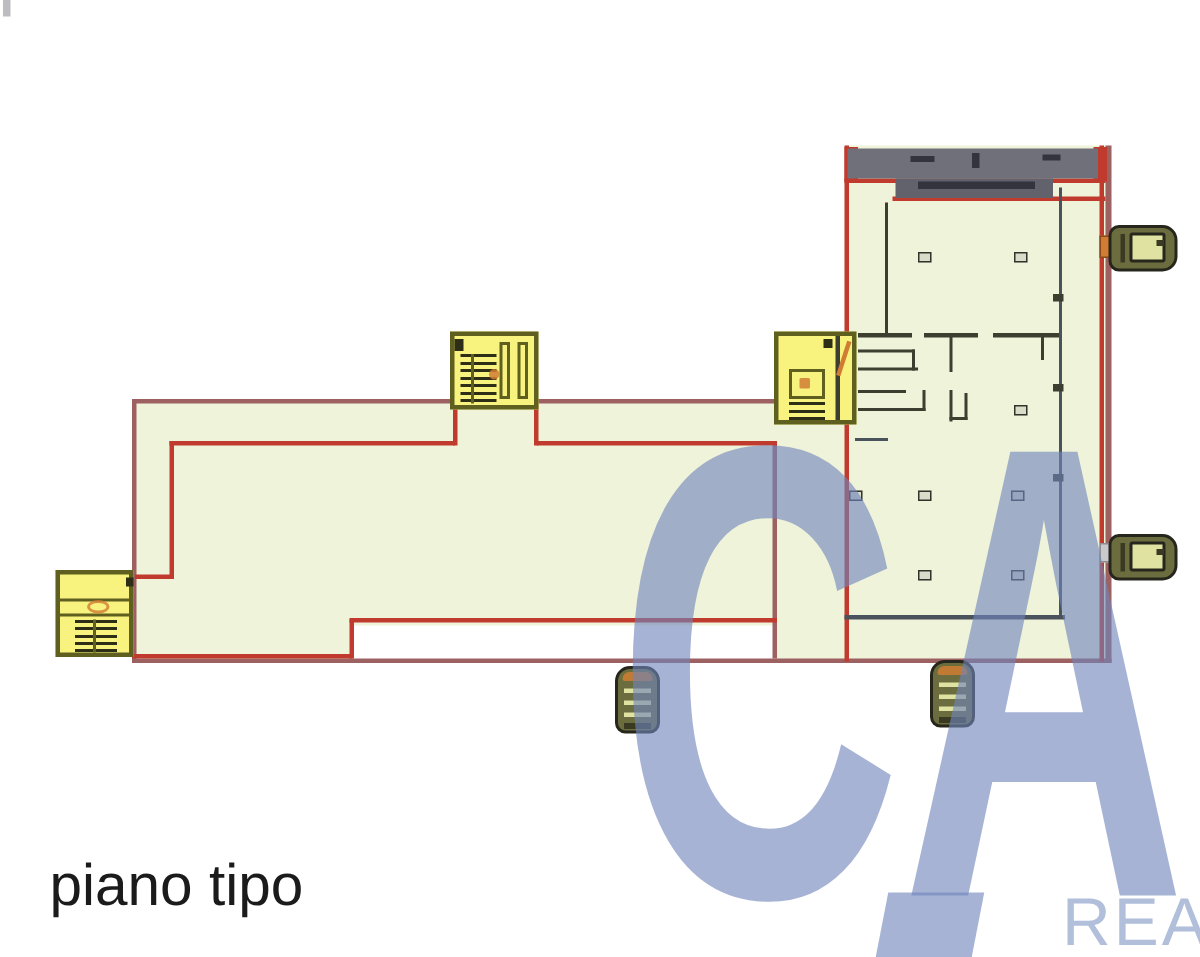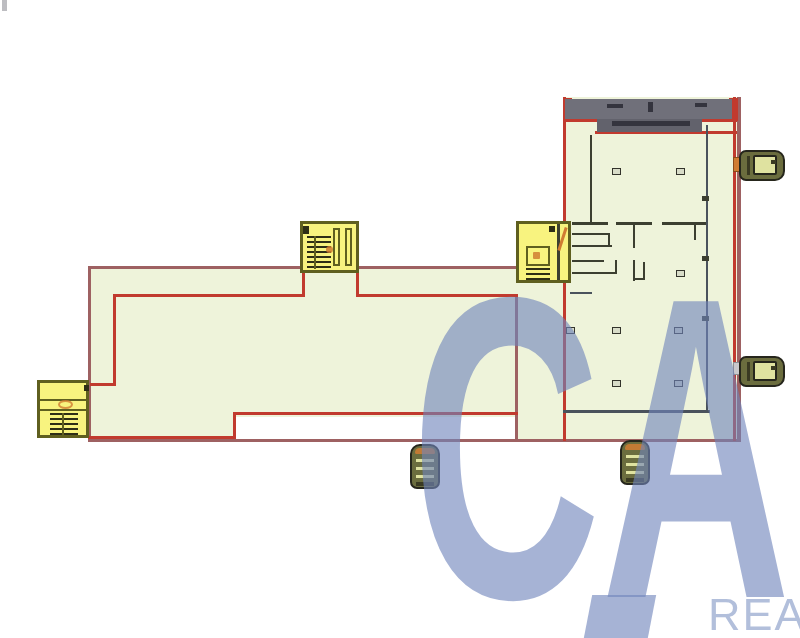--- a/index.html
+++ b/index.html
@@ -178,14 +178,15 @@
       <div class="abs car-dark" style="left:4px;top:36px;width:18px;height:4px;"></div>
     </div>
   </div>
 
   <svg id="wm-svg" class="abs" width="800" height="638">
     <text x="411" y="597" font-family="Liberation Sans, sans-serif" font-weight="bold" font-size="430" textLength="380" lengthAdjust="spacingAndGlyphs" style="fill:var(--wm-big);">CA</text>
   </svg>
   <div class="abs wm-leg" style="left:588px;top:595px;width:64px;height:43px;"></div>
   <div class="abs wm-small" style="left:708px;top:592px;">REA</div>
 
+  <div class="abs caption" style="left:33px;top:571px;">piano tipo</div>
 
 </div>
 
 </body></html>

